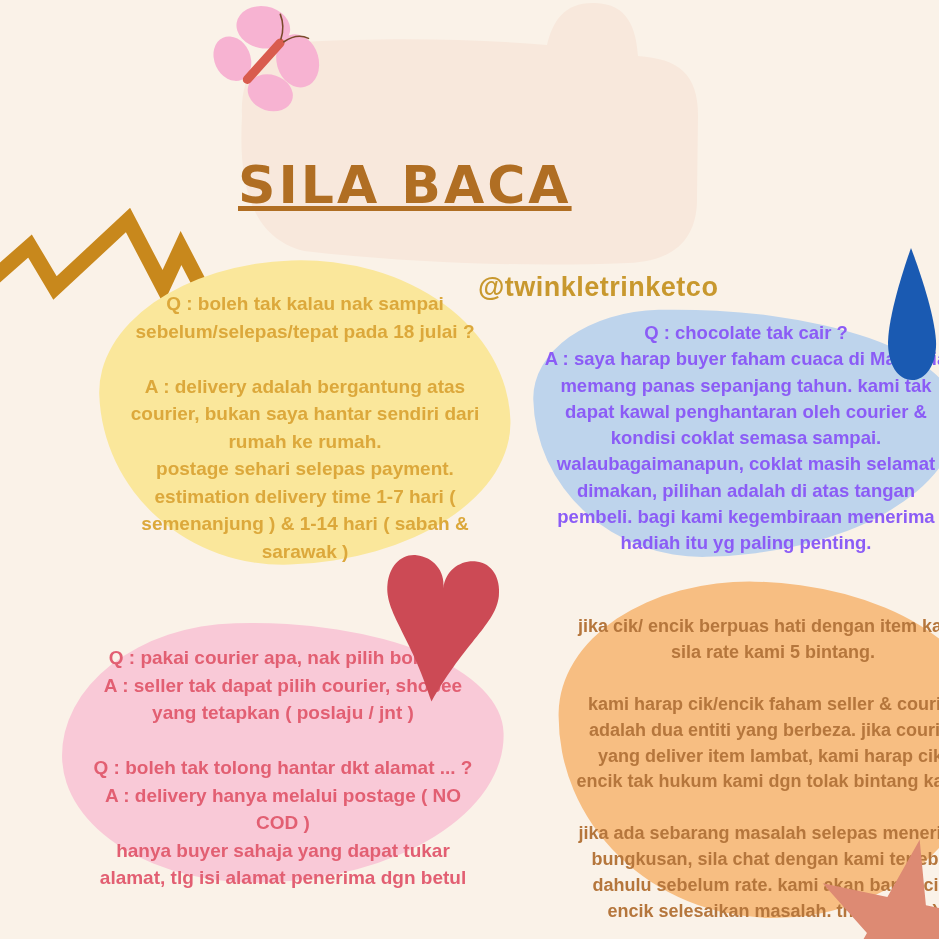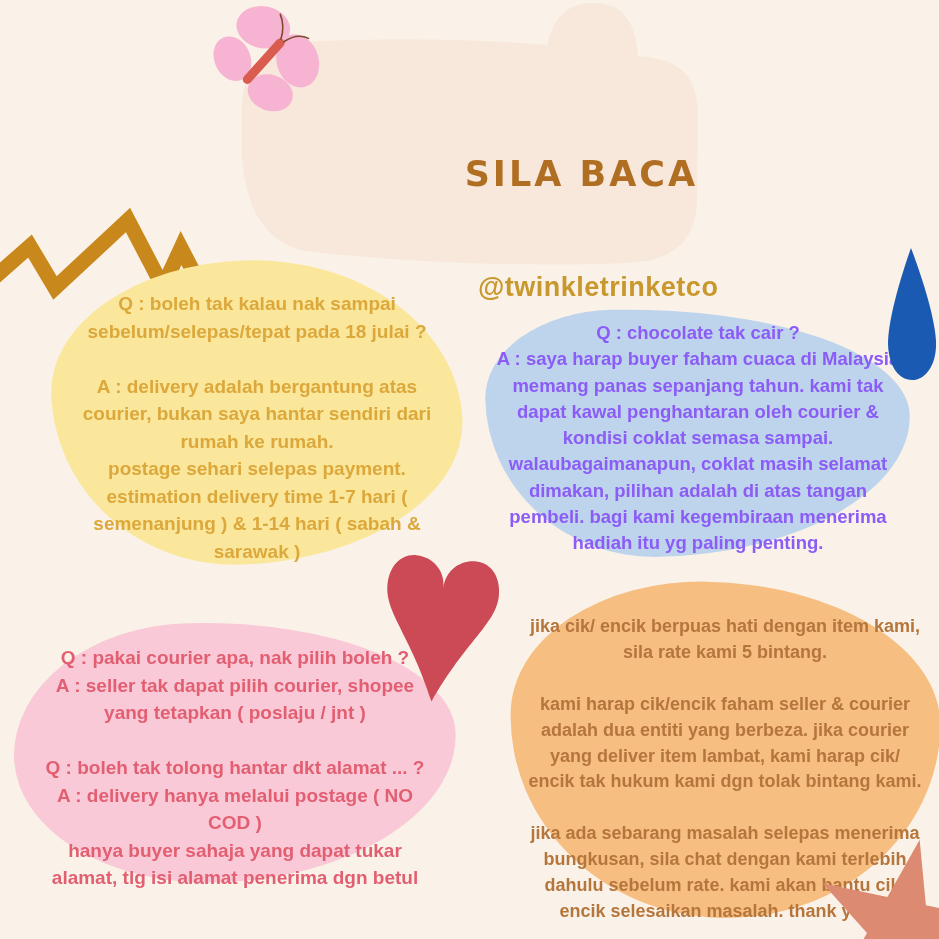--- a/index.html
+++ b/index.html
@@ -10,31 +10,31 @@
   .abs{position:absolute;}
 
   
   .header-blob{left:226px;top:0;width:484px;height:278px;}
   .faq-title{
     left:238px;top:38px;width:460px;text-align:center;
     font-size:104px;font-weight:bold;color:#b06e23;letter-spacing:6px;
     font-family:"DejaVu Sans",sans-serif;
   }
   .faq-subtitle{
-    left:238px;top:152px;width:460px;text-align:right;
-    font-size:35px;font-weight:bold;color:#b06e23;letter-spacing:3px;
-    line-height:1.3;font-family:"DejaVu Sans",sans-serif;
+    left:238px;top:152px;width:460px;text-align:left;
+    font-size:52px;font-weight:bold;color:#b06e23;letter-spacing:3px;
+    line-height:1.3;font-family:"DejaVu Sans",sans-serif;text-decoration:underline;
   }
   .handle{
     left:478px;top:272px;width:300px;
     font-size:27px;font-weight:bold;color:#c8982e;letter-spacing:0.5px;
   }
 
   
-  .card{position:absolute;}
+  .card{position:absolute;margin-left:48px;}
   .card .bg{position:absolute;inset:0;}
   .card .txt{
     position:relative;white-space:pre-line;text-align:center;
     font-weight:bold;
   }
   .card-yellow{left:52px;top:260px;width:410px;height:304px;}
   .card-yellow .bg{background:#fae79b;border-radius:48% 52% 55% 45% / 42% 55% 45% 58%;transform:rotate(-2deg);}
   .card-yellow .txt{padding:30px 12px 0;font-size:19px;line-height:1.45;color:#dca83b;}
 
   .card-blue{left:486px;top:308px;width:424px;height:248px;}

